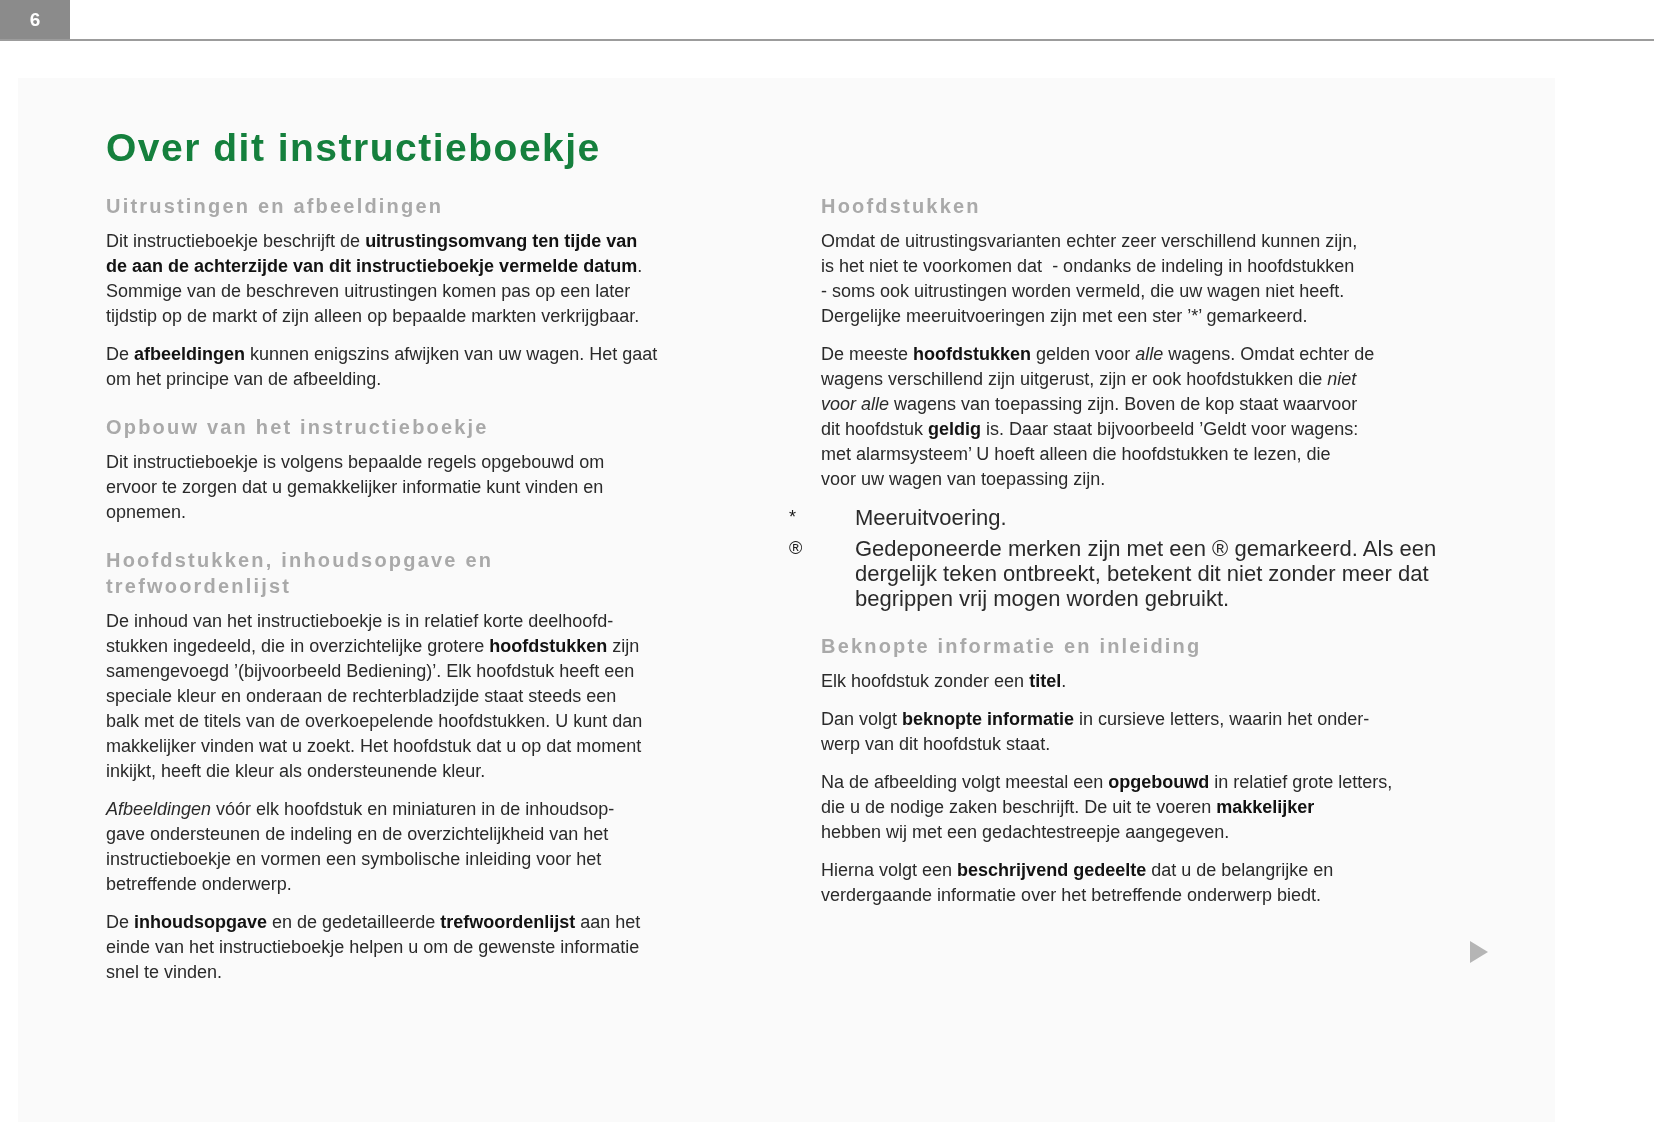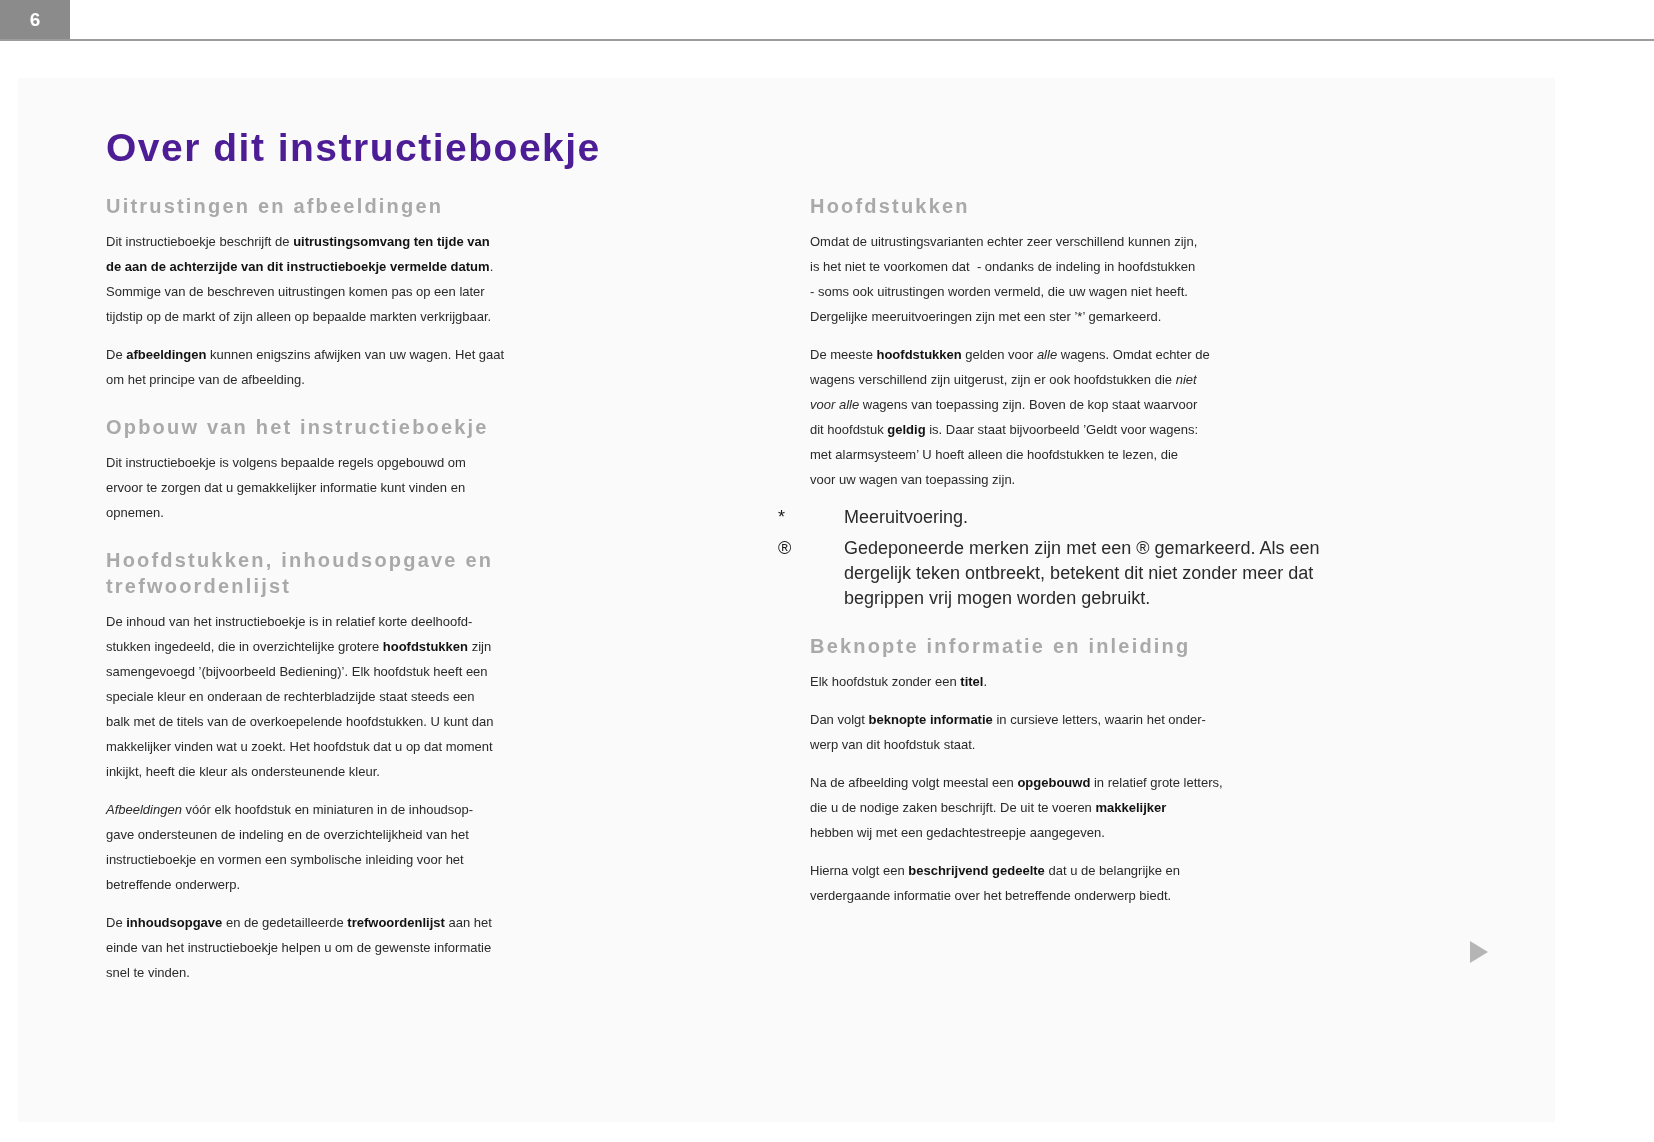--- a/index.html
+++ b/index.html
@@ -14,42 +14,42 @@
   }
   .header-rule{
     position:absolute;left:0;top:39px;width:1654px;height:2px;background:#9c9c9c;
   }
   .page{
     position:absolute;left:18px;top:78px;width:1537px;height:1044px;background:#fafafa;
   }
   .content{padding:47px 0 0 88px;}
   h1{
     margin:0;font-size:39px;line-height:46px;font-weight:bold;
-    letter-spacing:1.5px;color:#4c1d95;
+    letter-spacing:1.5px;color:#15803d;
   }
-  .cols{display:flex;align-items:flex-start;}
+  .cols{display:flex;align-items:flex-start;gap:11px;}
   .col-left{width:640px;margin-right:64px;}
   .col-right{width:660px;}
   h2{
     margin:22px 0 10px;font-size:20px;line-height:26px;font-weight:bold;
     letter-spacing:2.2px;color:#a9a9a9;white-space:pre-line;
   }
   p{
-    margin:0 0 13px;font-size:13px;line-height:25px;color:#2a2a2a;
+    margin:0 0 13px;font-size:18px;line-height:25px;color:#2a2a2a;
     white-space:pre-wrap;
   }
   .b{font-weight:bold;color:#121212;}
   .i{font-style:italic;}
   .list{margin:0 0 13px -32px;}
   .li{display:flex;margin-bottom:6px;}
   .marker{
     flex:none;width:66px;font-size:18px;line-height:25px;color:#1a1a1a;
   }
   .li-text{
-    flex:1;font-size:18px;line-height:25px;color:#2a2a2a;white-space:pre-wrap;
+    flex:1;font-size:22px;line-height:25px;color:#2a2a2a;white-space:pre-wrap;
   }
   .tri{
     display:inline-block;width:0;height:0;margin-top:3px;
     border-top:8px solid transparent;border-bottom:8px solid transparent;
     border-left:14px solid #151515;
   }
   .sq{
     display:inline-block;width:17px;height:17px;background:#151515;margin-top:3px;
   }
   .continue-arrow{

